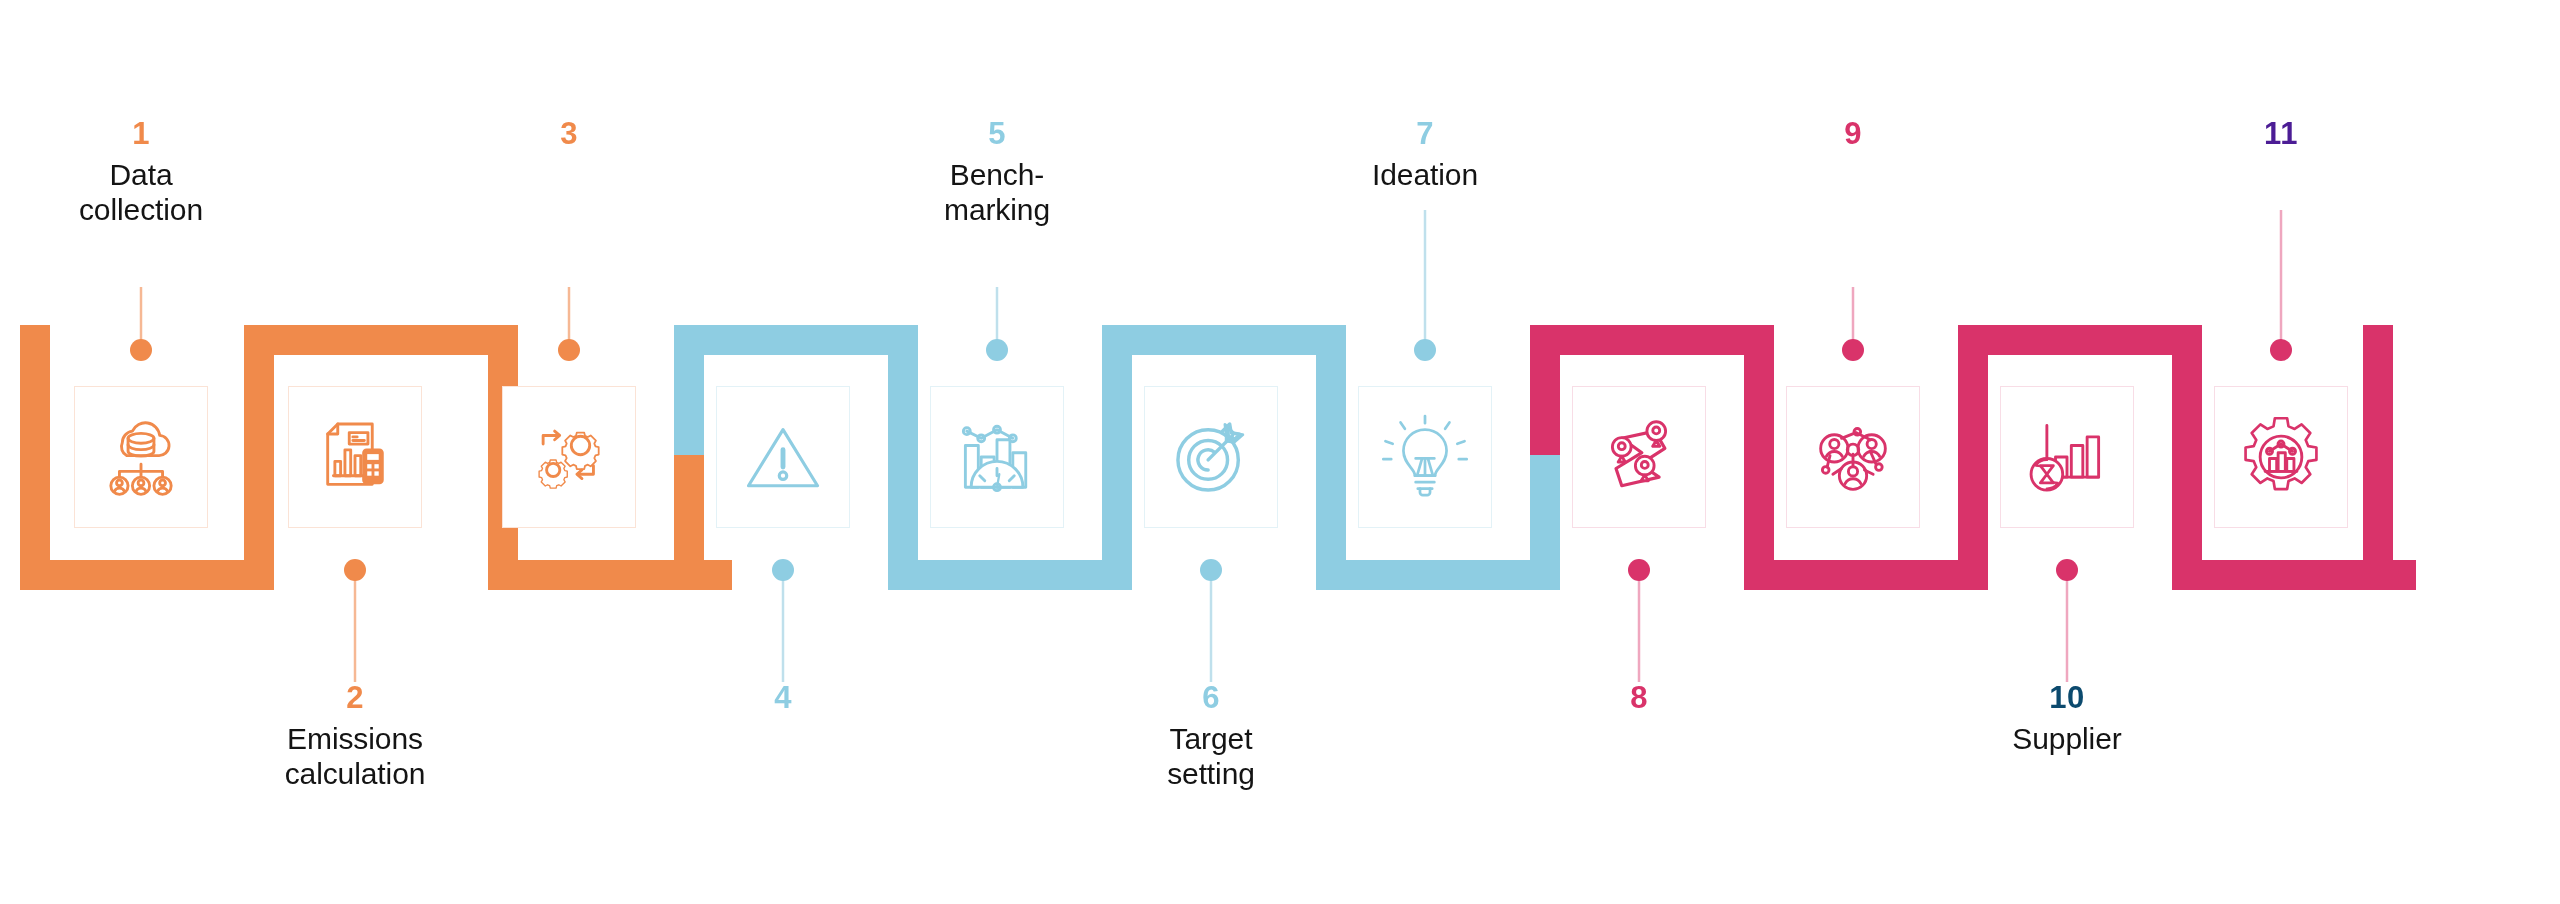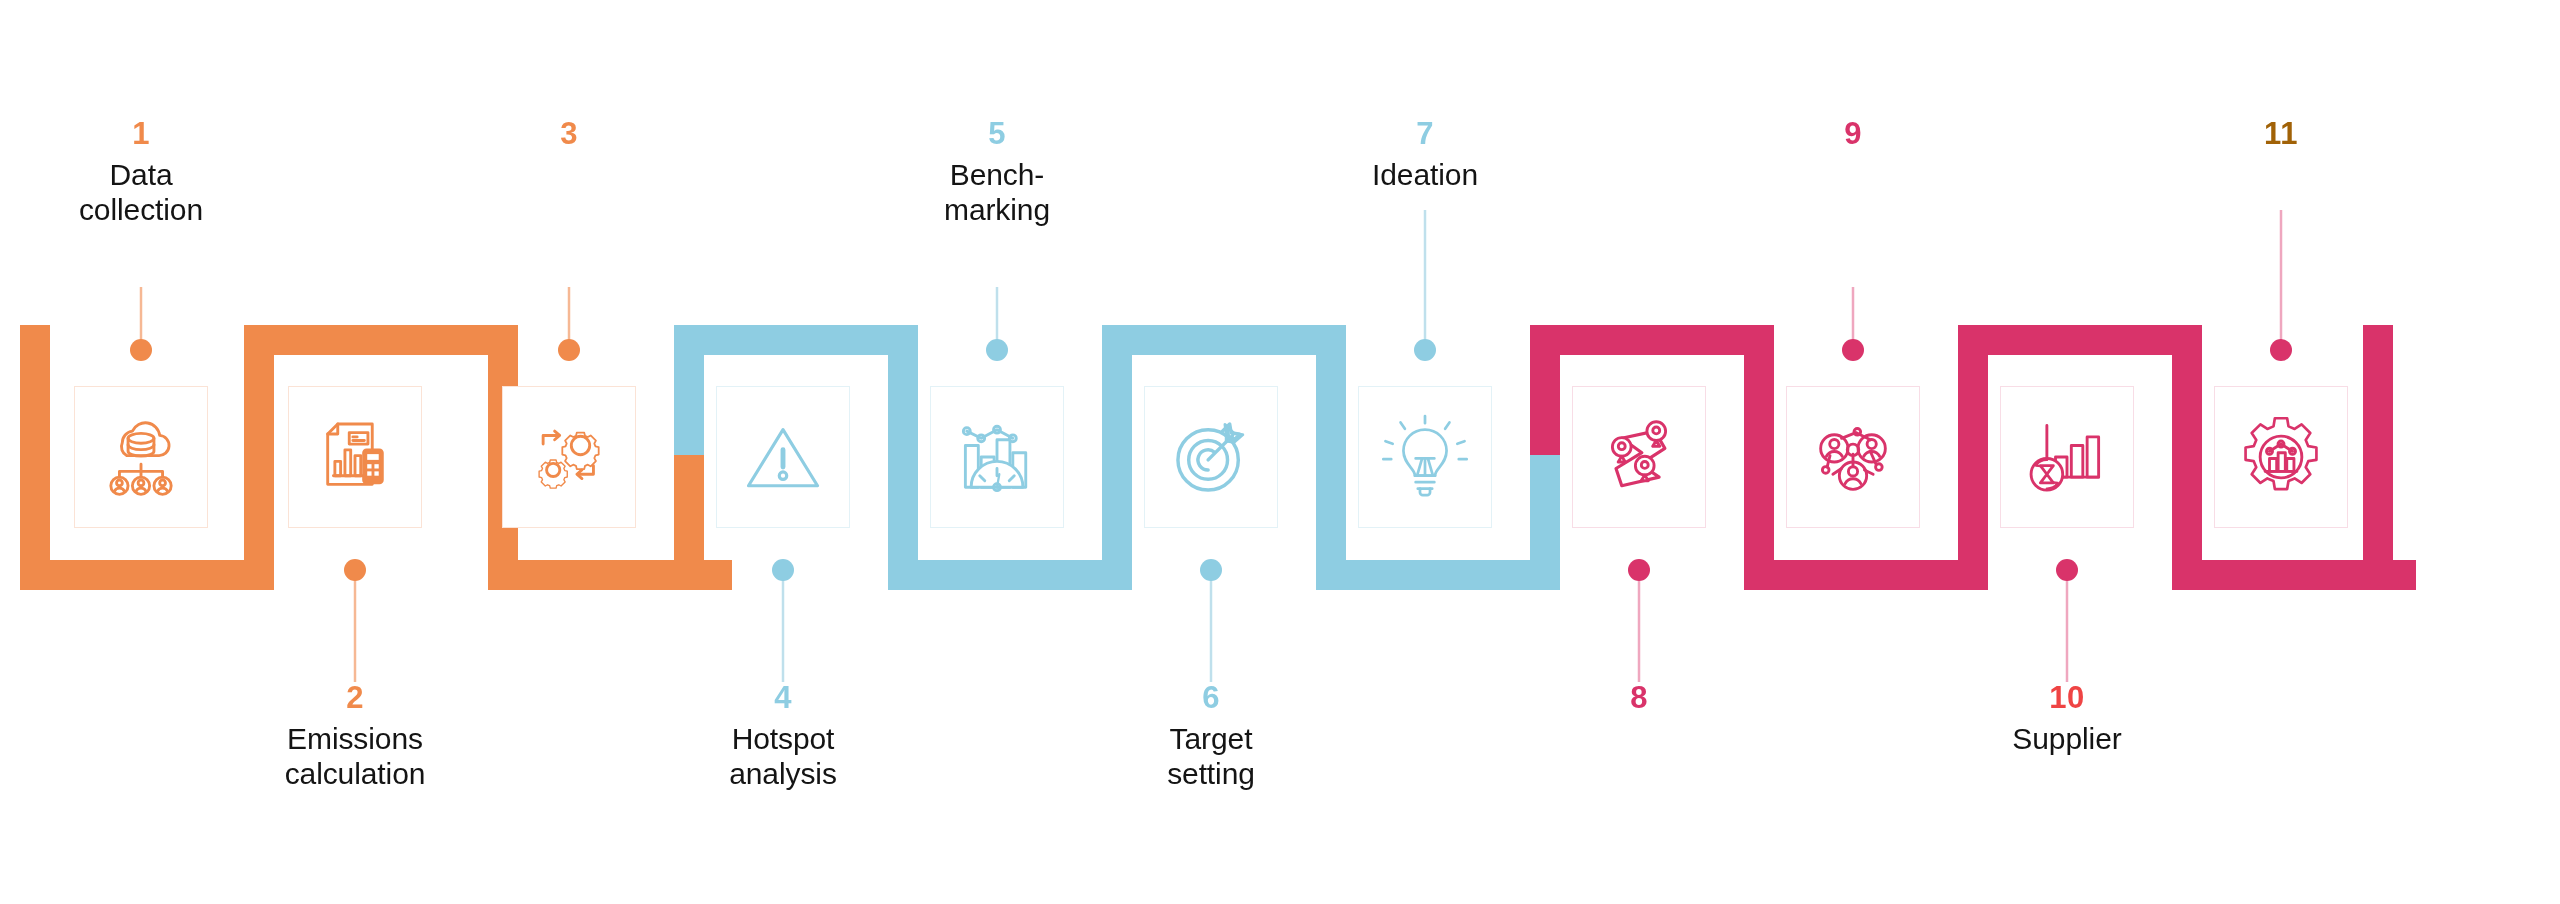--- a/index.html
+++ b/index.html
@@ -322,22 +322,20 @@
   <div class="lbl" style="left:205px;top:682px;">
     <div class="num" style="color:#F08A4B;">2</div>
     <div class="cap">Emissions
 calculation</div>
   </div>
   <div class="lbl" style="left:419px;top:118px;">
     <div class="num" style="color:#F08A4B;">3</div>
   </div>
   <div class="lbl" style="left:633px;top:682px;">
     <div class="num" style="color:#8ECDE2;">4</div>
-    <div class="cap">Hotspot
-analysis</div>
   </div>
   <div class="lbl" style="left:847px;top:118px;">
     <div class="num" style="color:#8ECDE2;">5</div>
     <div class="cap">Bench-
 marking</div>
   </div>
   <div class="lbl" style="left:1061px;top:682px;">
     <div class="num" style="color:#8ECDE2;">6</div>
     <div class="cap">Target
 setting</div>
@@ -346,20 +344,20 @@
     <div class="num" style="color:#8ECDE2;">7</div>
     <div class="cap">Ideation</div>
   </div>
   <div class="lbl" style="left:1489px;top:682px;">
     <div class="num" style="color:#D9336A;">8</div>
   </div>
   <div class="lbl" style="left:1703px;top:118px;">
     <div class="num" style="color:#D9336A;">9</div>
   </div>
   <div class="lbl" style="left:1917px;top:682px;">
-    <div class="num" style="color:#ef4444;">10</div>
+    <div class="num" style="color:#0c4a6e;">10</div>
     <div class="cap">Supplier</div>
   </div>
   <div class="lbl" style="left:2131px;top:118px;">
-    <div class="num" style="color:#a16207;">11</div>
+    <div class="num" style="color:#4c1d95;">11</div>
   </div>
 
 </div>
 
 </body></html>

